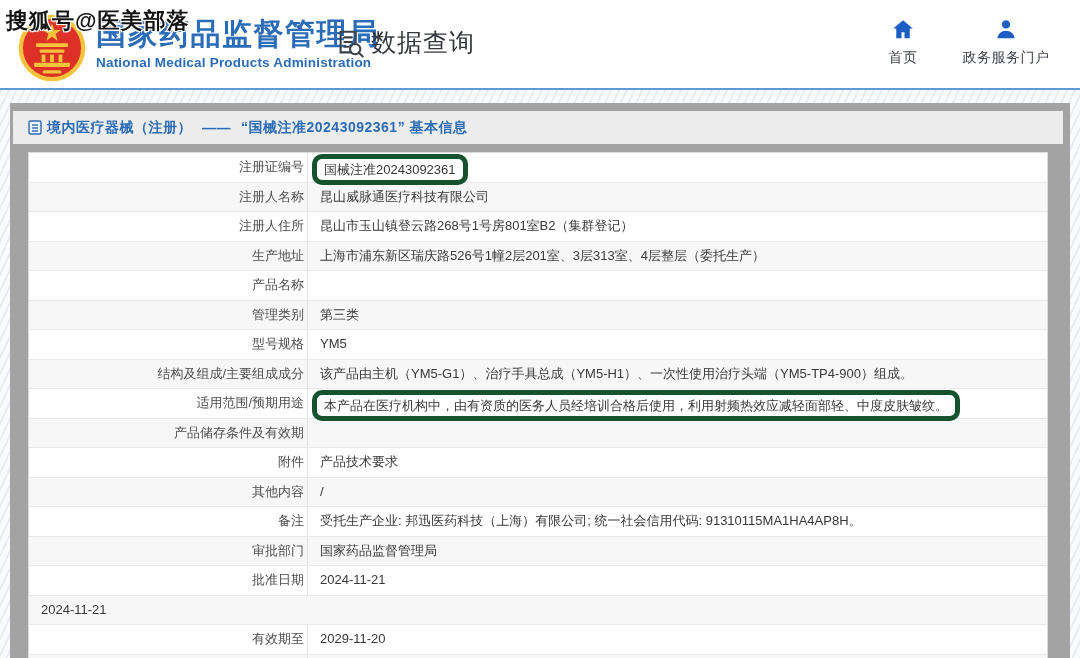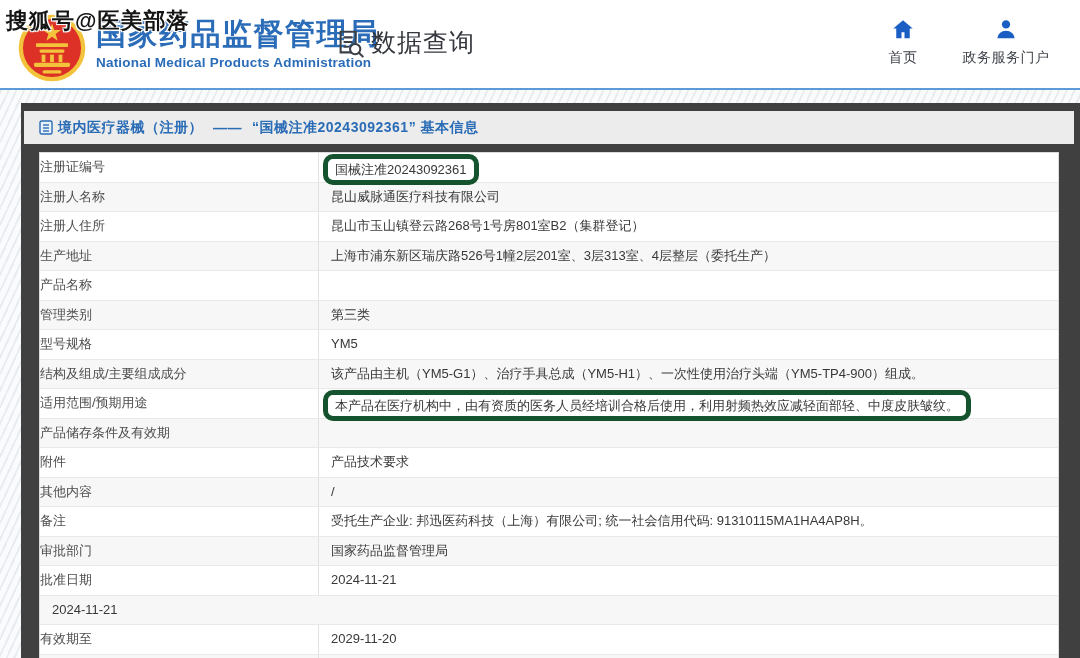--- a/index.html
+++ b/index.html
@@ -29,37 +29,37 @@
   .nav-item.home{width:86px;}
   .nav-item.portal{width:120px;}
   .nav-item svg{width:24px;height:24px;}
   .nav-label{font-size:14px;color:#3f434a;margin-top:7px;letter-spacing:0.5px;}
   .watermark{
     position:absolute;left:6px;top:6px;z-index:9;
     font-size:22px;font-weight:bold;color:#141414;letter-spacing:1px;
     text-shadow:-1px -1px 0 #fff,1px -1px 0 #fff,-1px 1px 0 #fff,1px 1px 0 #fff,0 0 3px #fff;
   }
   
-  .panel{position:absolute;left:21px;top:103px;width:1060px;height:555px;background:#404040;z-index:3;}
+  .panel{position:absolute;left:10px;top:103px;width:1060px;height:555px;background:#a3a3a3;z-index:3;}
   .breadcrumb{
     margin:8px 7px 0 3px;height:33px;background:#ececec;
     display:flex;align-items:center;padding-left:15px;box-sizing:border-box;
     font-size:14px;font-weight:bold;color:#2a6cb5;letter-spacing:0.5px;
   }
   .breadcrumb svg{width:14px;height:15px;margin-right:5px;flex:0 0 auto;}
   .bc-dash{margin:0 10px;}
   
   .info-table{
     margin:8px 0 0 18px;width:1020px;box-sizing:border-box;
     border:1px solid #dcdcdc;border-bottom:none;background:#fff;
   }
   .row{display:flex;height:29.5px;box-sizing:border-box;border-bottom:1px solid #e9e9e9;background:#fff;}
   .row:nth-child(even){background:#f7f7f7;}
   .cell-label{
-    width:279px;flex:0 0 auto;box-sizing:border-box;padding-right:3px;
+    width:279px;flex:0 0 auto;box-sizing:border-box;text-align:right;padding-right:3px;
     border-right:1px solid #e2e2e2;font-size:13px;color:#4d4d4d;line-height:28.5px;white-space:nowrap;
   }
   .cell-value{
     flex:1;padding-left:12px;font-size:13px;color:#383838;line-height:28.5px;white-space:nowrap;overflow:visible;
   }
   .hl{
     display:inline-block;border:5px solid #14532d;border-radius:10px;
     padding:0 7px;margin-left:-8px;line-height:21px;height:21px;margin-top:1px;vertical-align:top;
   }
 </style>

